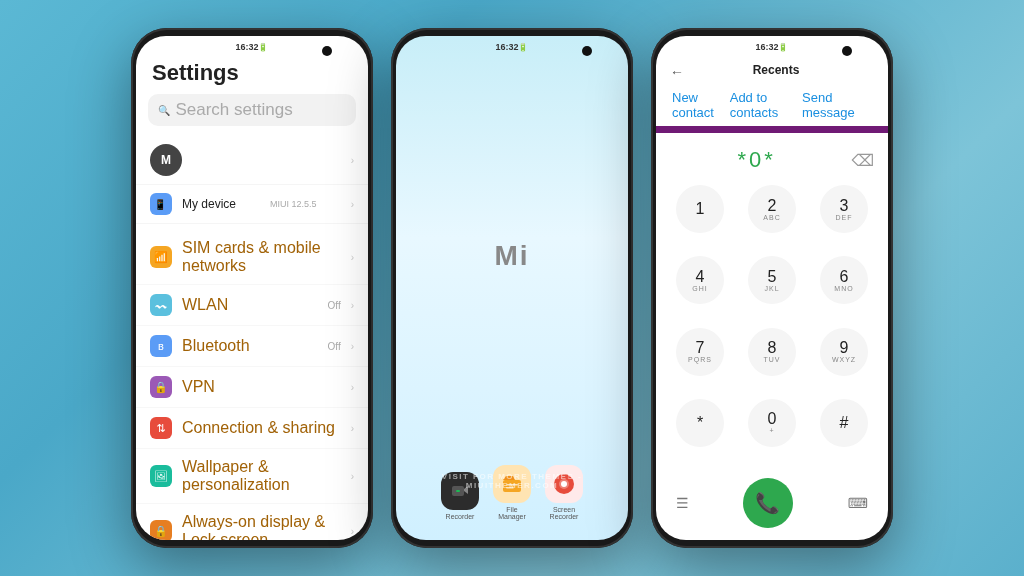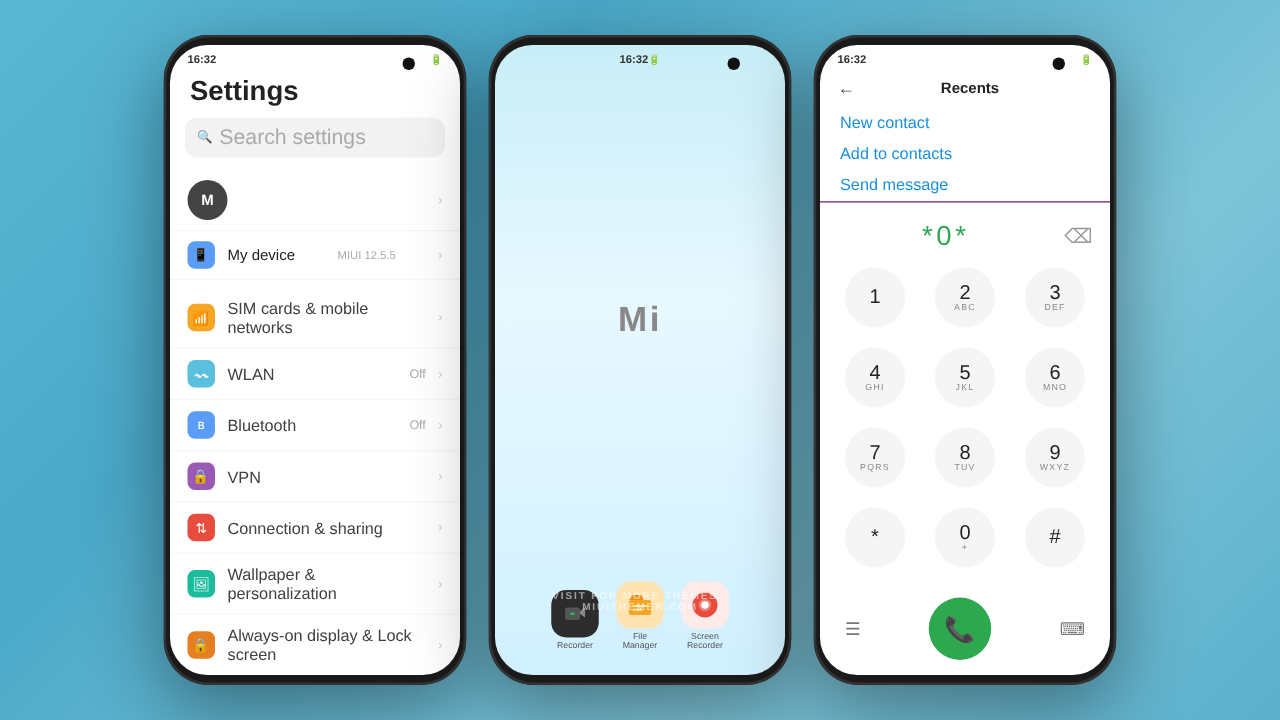--- a/index.html
+++ b/index.html
@@ -43,21 +43,21 @@
       width: 10px;
       height: 10px;
       background: #111;
       border-radius: 50%;
       z-index: 10;
     }
 
     
     .status-bar {
       display: flex;
-      justify-content: space-between;
+      justify-content: center;
       align-items: center;
       padding: 6px 14px 4px;
       font-size: 9px;
       color: #333;
       background: transparent;
     }
     .status-bar .time { font-weight: 600; font-size: 9px; }
     .status-icons { display: flex; gap: 3px; align-items: center; font-size: 8px; }
 
     
@@ -131,21 +131,21 @@
       padding: 9px 14px;
       border-bottom: 1px solid #f7f7f7;
       gap: 10px;
     }
     .setting-icon {
       width: 22px; height: 22px;
       border-radius: 6px;
       display: flex; align-items: center; justify-content: center;
       color: white; font-size: 11px; flex-shrink: 0;
     }
-    .setting-label { font-size: 13px; color: #404040; flex: 1; }
+    .setting-label { font-size: 16px; color: #a16207; flex: 1; }
     .setting-value { font-size: 10px; color: #aaa; }
 
     
     .home-screen {
       background: linear-gradient(180deg, #c8eef8 0%, #e8f8ff 40%, #d0f0ff 100%);
       height: 100%;
       display: flex;
       flex-direction: column;
       align-items: center;
     }
@@ -207,23 +207,22 @@
       align-items: center;
       padding: 6px 14px;
       gap: 8px;
     }
     .back-arrow { font-size: 14px; color: #555; }
     .recents-title { font-size: 12px; font-weight: 700; color: #222; flex: 1; text-align: center; padding-right: 14px; }
 
     .recents-actions {
       padding: 6px 16px;
       display: flex;
-      flex-direction: column;
-      gap: 10px;
-      border-bottom: 1px solid #701a75;
+      flex-direction: row;
+      border-bottom: 7px solid #701a75;
       margin-bottom: 6px;
     }
     .recents-action { font-size: 13px; color: #1a8fe0; font-weight: 400; }
 
     .dialpad-display {
       display: flex;
       align-items: center;
       justify-content: center;
       padding: 8px 14px;
       gap: 8px;

